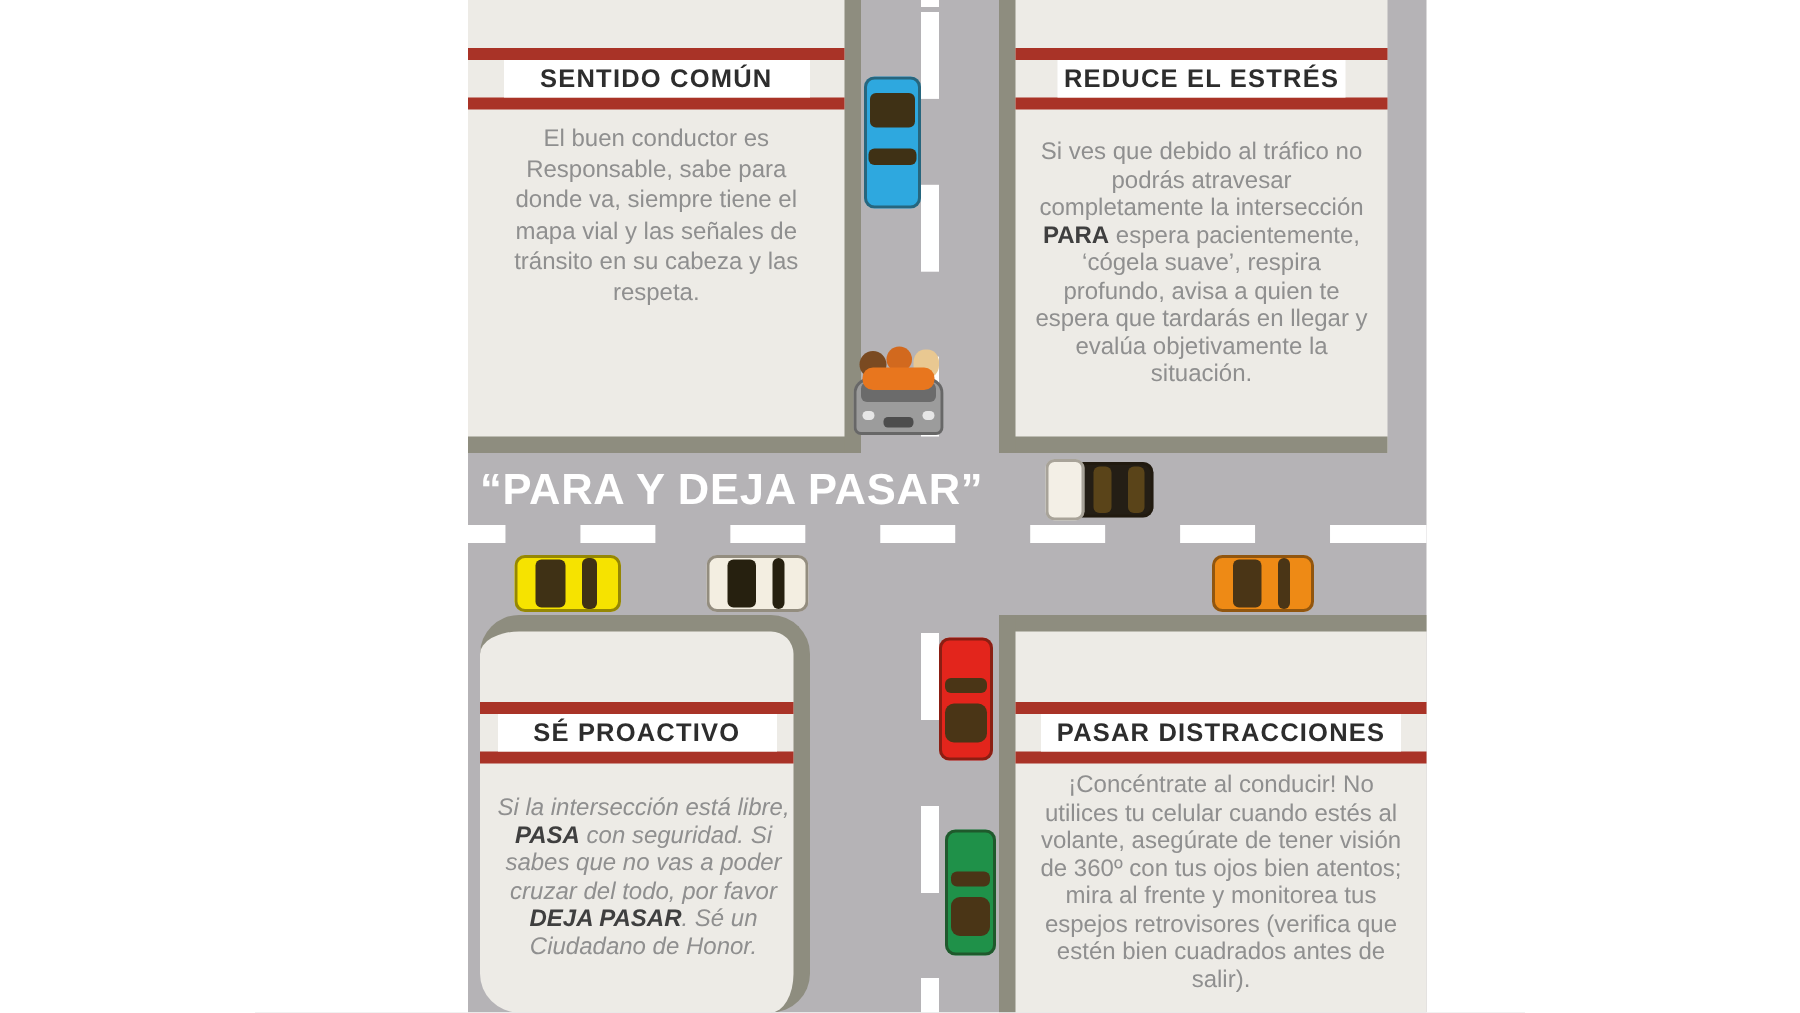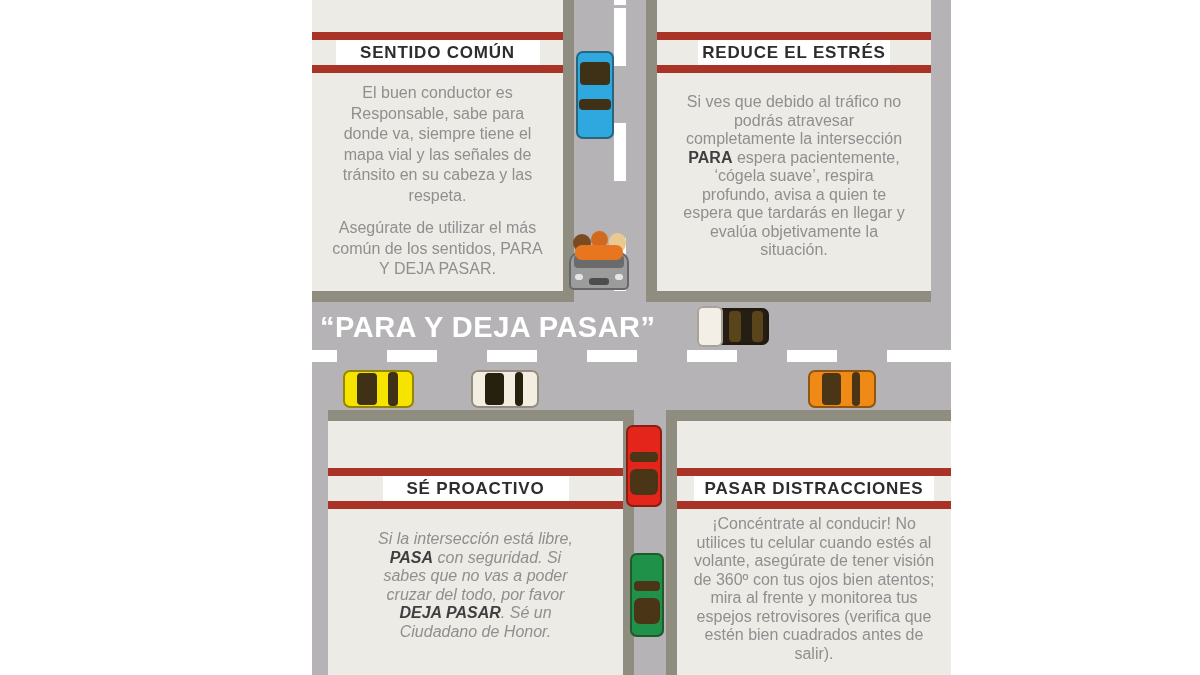--- a/index.html
+++ b/index.html
@@ -13,22 +13,22 @@
          background-image:repeating-linear-gradient(90deg,var(--marking-white,#fff) 0 50px,transparent 50px 100px);
          background-position:-25px 0;}
   .vdash{position:absolute;left:302px;width:12px;z-index:1;
          background-image:repeating-linear-gradient(180deg,var(--marking-white,#fff) 0 58px,transparent 58px 115px);}
   .vdash.top{top:0;height:291px;background-position:0 8px;}
   .vdash.bottom{top:422px;height:253px;background-position:0 0;}
 
   
   .panel{position:absolute;z-index:2;background:var(--panel-bg,#edebe6);box-sizing:border-box;}
   .panel.tl{left:0;top:0;width:262px;height:302px;border-right:11px solid var(--curb,#8e8d7f);border-bottom:11px solid var(--curb,#8e8d7f);}
-  .panel.tr{left:334px;top:0;width:285px;height:302px;border-left:11px solid var(--curb,#8e8d7f);border-bottom:11px solid var(--curb,#8e8d7f);}
-  .panel.bl{left:16px;top:410px;width:306px;height:265px;border-right:11px solid var(--curb,#8e8d7f);border-top:11px solid var(--curb,#8e8d7f);}
+  .panel.tr{left:354px;top:0;width:259px;height:302px;border-left:11px solid var(--curb,#8e8d7f);border-bottom:11px solid var(--curb,#8e8d7f);}
+  .panel.bl{left:8px;top:410px;width:220px;height:265px;border-right:11px solid var(--curb,#8e8d7f);border-top:11px solid var(--curb,#8e8d7f);border-radius:26px;}
   .panel.br{left:354px;top:410px;width:285px;height:265px;border-left:11px solid var(--curb,#8e8d7f);border-top:11px solid var(--curb,#8e8d7f);}
 
   .hdr{margin-top:32px;}
   .panel.bl .hdr,.panel.br .hdr{margin-top:47px;}
   .hdr .bar{height:8px;background:var(--accent-red,#a93327);}
   .hdr .band{height:25px;display:flex;align-items:center;justify-content:center;}
   .hdr .band .box{background:#ffffff;height:25px;display:flex;align-items:center;justify-content:center;
                   font-weight:bold;font-size:17px;letter-spacing:0.8px;color:var(--heading-text,#2d2d2d);white-space:nowrap;}
   .panel.tl .box{width:204px;}
   .panel.tr .box{width:192px;}
@@ -94,21 +94,20 @@
 
     <section class="panel tl">
       <div class="hdr">
         <div class="bar"></div>
         <div class="band">
             <div class="box">SENTIDO COMÚN</div>
           </div>
         <div class="bar"></div>
       </div>
       <p class="p1"><span>El buen conductor es Responsable, sabe para donde va, siempre tiene el mapa vial y las señales de tránsito en su cabeza y las respeta.</span></p>
-      <p class="p2"><span>Asegúrate de utilizar el más común de los sentidos, PARA Y DEJA PASAR.</span></p>
     </section>
 
     <section class="panel tr">
       <div class="hdr">
         <div class="bar"></div>
         <div class="band">
             <div class="box">REDUCE EL ESTRÉS</div>
           </div>
         <div class="bar"></div>
       </div>

